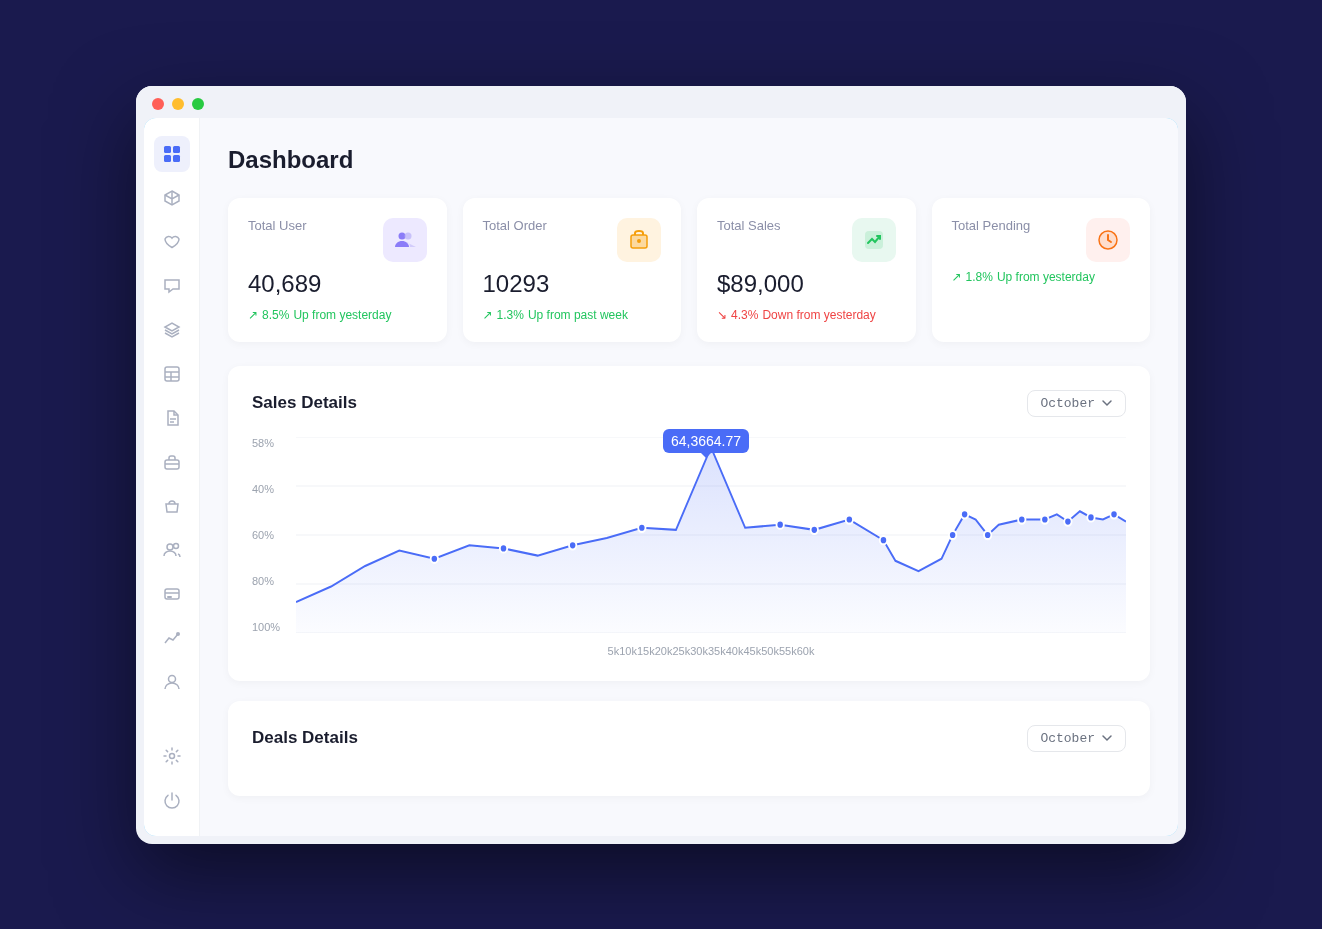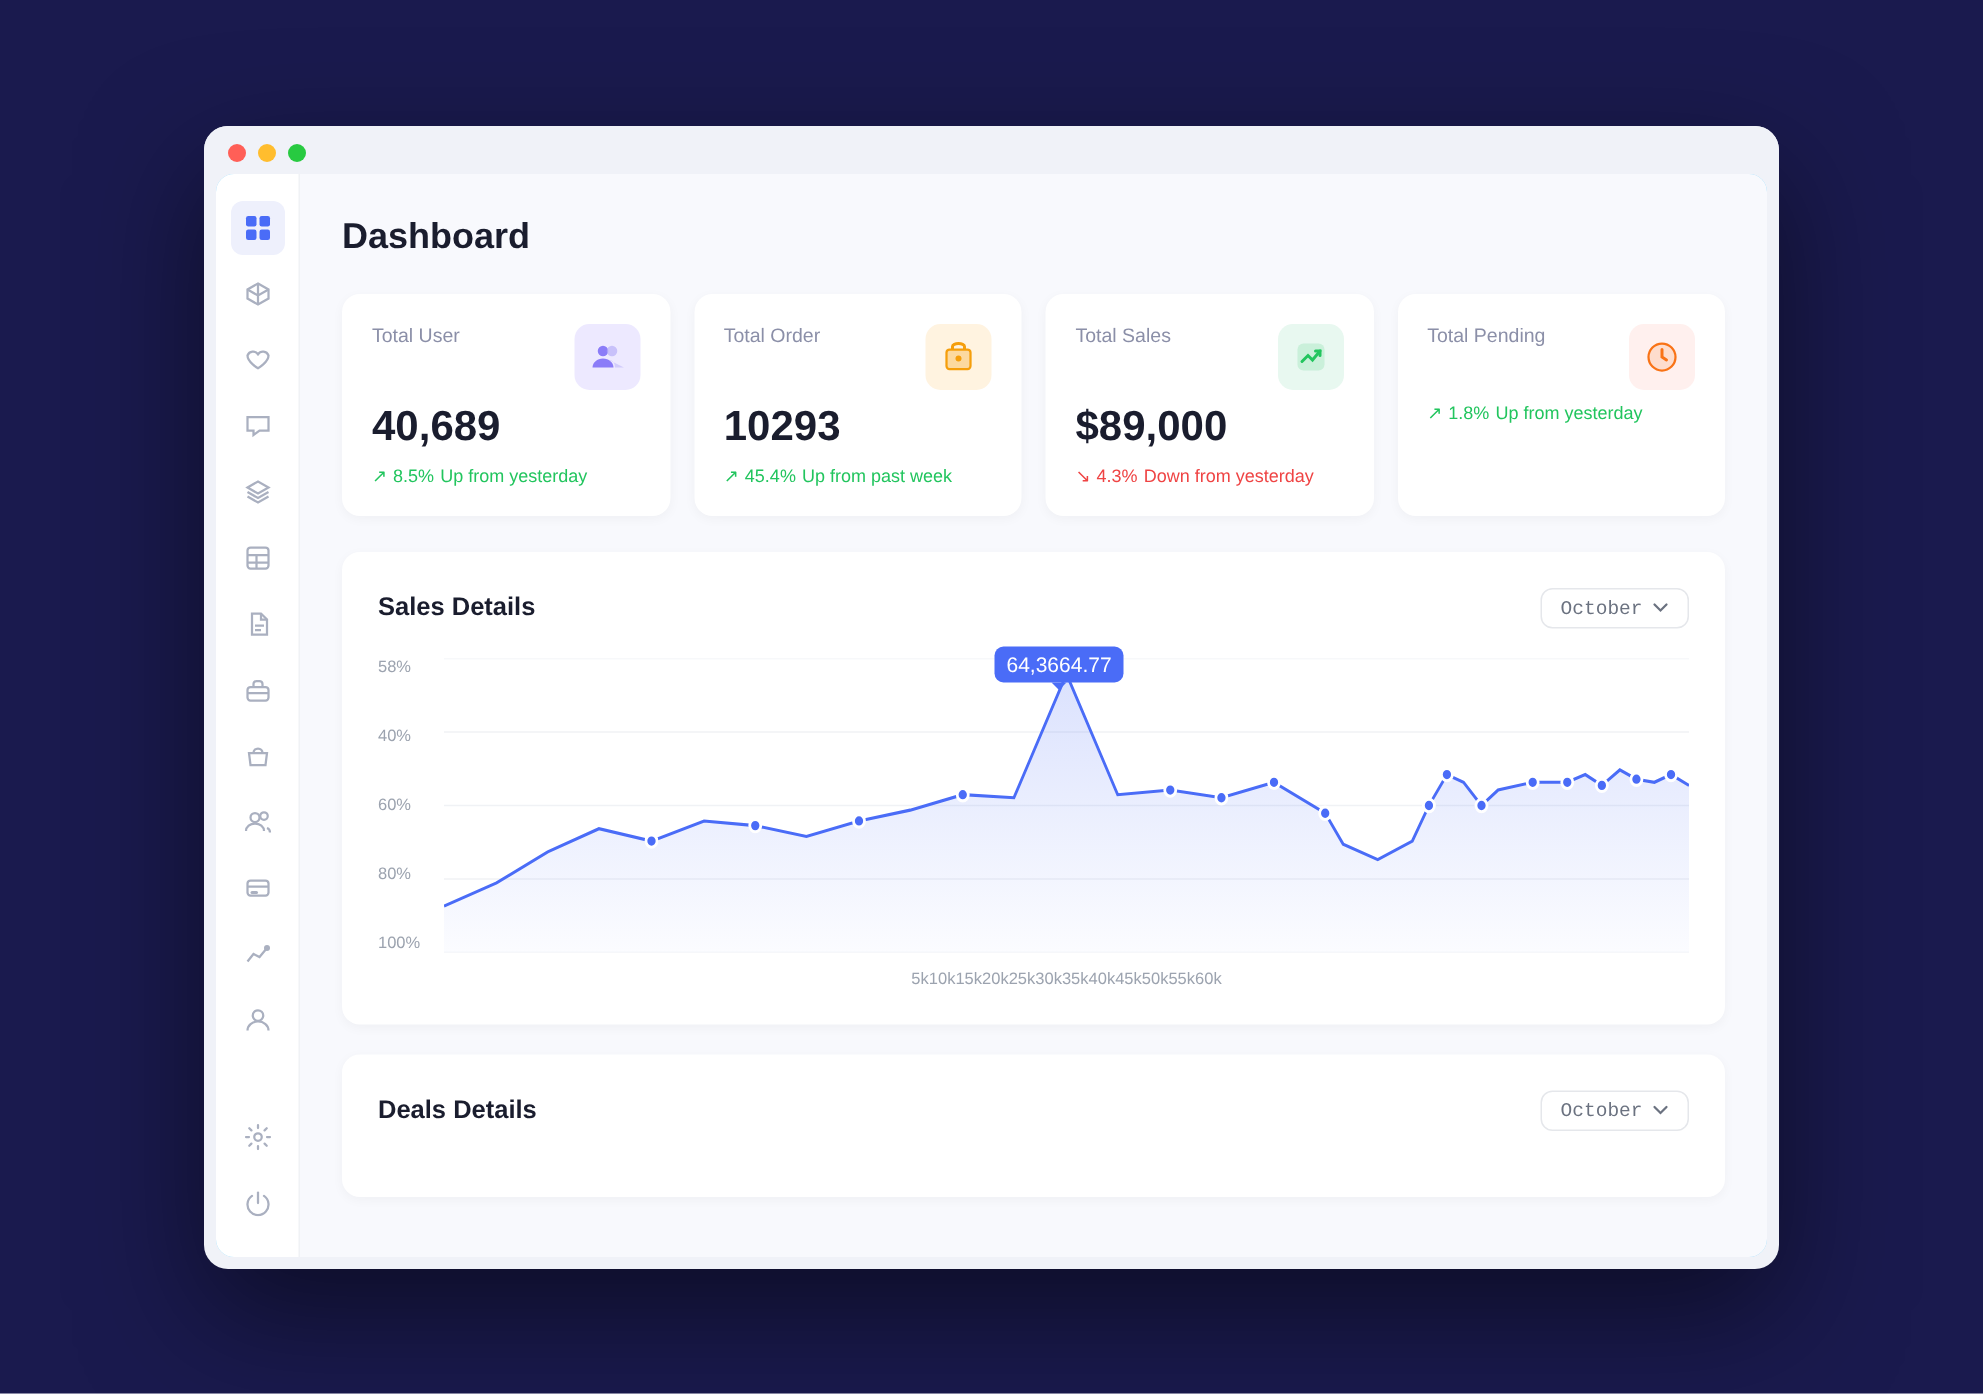--- a/index.html
+++ b/index.html
@@ -106,22 +106,22 @@
       display: flex;
       align-items: center;
       justify-content: center;
       font-size: 20px;
     }
     .stat-icon-blue { background: #ede9ff; }
     .stat-icon-orange { background: #fff3e0; }
     .stat-icon-green { background: #e8f8f0; }
     .stat-icon-pink { background: #fff0ee; }
     .stat-value {
-      font-size: 28px;
-      font-weight: 700;
+      font-size: 24px;
+      font-weight: 400;
       color: #1a1d2e;
       margin-bottom: 10px;
     }
     .stat-change {
       font-size: 12px;
       display: flex;
       align-items: center;
       gap: 4px;
     }
     .stat-change.up { color: #22c55e; }
@@ -382,21 +382,21 @@
                 <rect x="3" y="6" width="16" height="13" rx="2" fill="#f59e0b" opacity="0.3"></rect>
                 <path d="M7 6V4C7 2.9 8.8 2 11 2C13.2 2 15 2.9 15 4V6" stroke="#f59e0b" stroke-width="2" fill="none"></path>
                 <rect x="3" y="6" width="16" height="13" rx="2" stroke="#f59e0b" stroke-width="1.5" fill="none"></rect>
                 <circle cx="11" cy="12" r="2" fill="#f59e0b"></circle>
               </svg>
             </div>
           </div>
           <div class="stat-value">10293</div>
           <div class="stat-change up">
             <span>↗</span>
-            <span>45.4%</span>
+            <span>1.3%</span>
             <span>Up from past week</span>
           </div>
         </div>
 
         <div class="stat-card">
           <div class="stat-card-header">
             <span class="stat-label">Total Sales</span>
             <div class="stat-icon stat-icon-green">
               <svg width="22" height="22" viewBox="0 0 22 22" fill="none">
                 <rect x="2" y="2" width="18" height="18" rx="4" fill="#22c55e" opacity="0.15"></rect>

